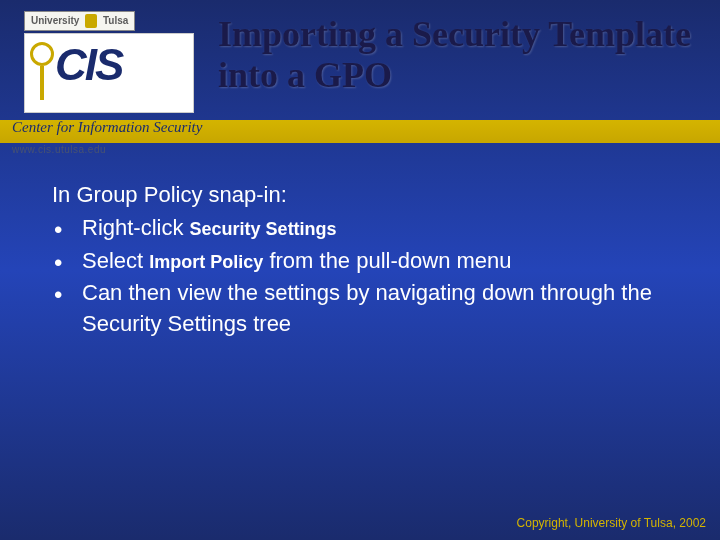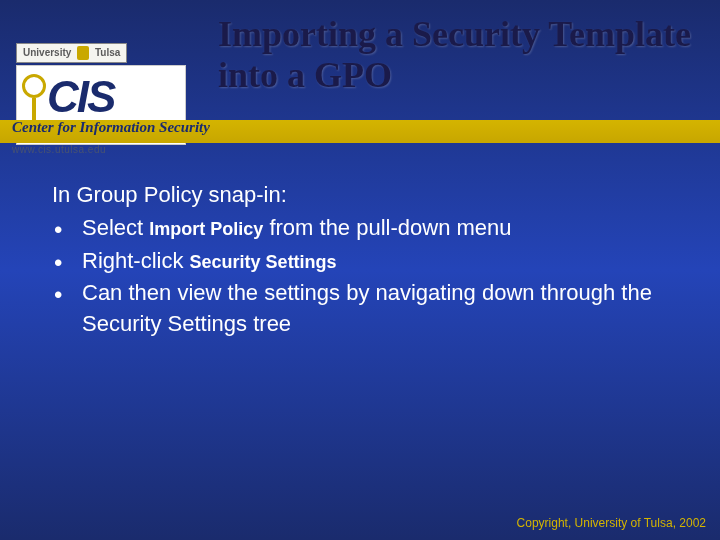--- a/index.html
+++ b/index.html
@@ -16,24 +16,23 @@
   .header {
     position: absolute;
     top: 0;
     left: 0;
     width: 720px;
     height: 146px;
   }
   .logo-block {
     position: absolute;
     top: 10px;
-    left: 16px;
+    left: 24px;
     width: 188px;
     height: 160px;
-    margin-top: 32px;
   }
   .uni-bar {
     background: #f5f5f0;
     color: #5b5b5b;
     font-size: 10px;
     font-weight: bold;
     padding: 2px 6px;
     display: inline-block;
     border: 1px solid #888;
   }
@@ -92,21 +91,21 @@
     left: 0;
   }
   .subtitle-text {
     position: absolute;
     left: 12px;
     top: 119px;
     font-family: "Times New Roman", serif;
     font-style: italic;
     font-size: 15px;
     color: #1a2b6d;
-    font-weight: 700;
+    font-weight: 400;
   }
   .url-text {
     position: absolute;
     left: 12px;
     top: 144px;
     font-size: 10px;
     color: #666655;
     letter-spacing: 0.5px;
     opacity: 0.55;
   }
@@ -193,19 +192,19 @@
   <div class="subtitle-bar"></div>
   <div class="subtitle-text">Center for Information Security</div>
   <div class="goldline"></div>
   <div class="url-text">www.cis.utulsa.edu</div>
   <div class="title">Importing a Security Template into a GPO</div>
 </div>
 
 <div class="content">
   <div class="intro">In Group Policy snap-in:</div>
   <ul class="bullets">
+    <li><span>Right-click </span><span class="mono">Security Settings</span><span></span></li>
     <li><span>Select </span><span class="mono">Import Policy</span><span> from the pull-down menu</span></li>
-    <li><span>Right-click </span><span class="mono">Security Settings</span><span></span></li>
     <li><span>Can then view the settings by navigating down through the Security Settings tree</span><span class="mono"></span><span></span></li>
   </ul>
 </div>
 
 <div class="copyright">Copyright, University of Tulsa, 2002</div>
 
 </body></html>

